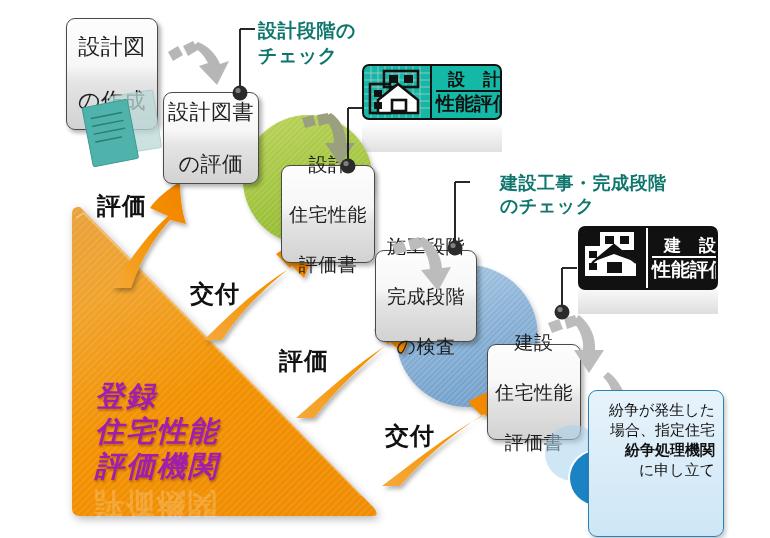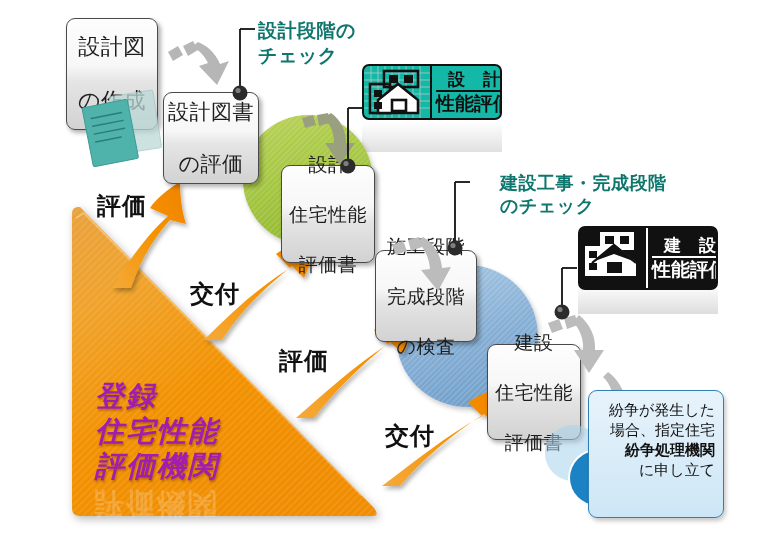--- a/index.html
+++ b/index.html
@@ -475,20 +475,20 @@
       <path d="M619 462 l22 -8 l-15 18 Z" fill="#ffffff"></path>
       <path d="M620 464 l18 -6 l-12 14 Z" fill="#1b82c4"></path>
       <g stroke="#ffffff" stroke-width="2.6" stroke-linecap="round">
         <line x1="604" y1="454" x2="614" y2="444"></line>
         <line x1="617" y1="478" x2="632" y2="470"></line>
         <line x1="612" y1="495" x2="624" y2="502"></line>
       </g>
     </g>
   </svg>
 
-  <div id="dispute-note" style="left:588px; top:390px; width:136px; height:128px; font-size:15px;">
+  <div id="dispute-note" style="left:588px; top:390px; width:136px; height:147px; font-size:15px;">
     <span class="ln">紛争が発生した</span>
     <span class="ln">場合、指定住宅</span>
     <span class="ln em">紛争処理機関</span>
     <span class="ln">に申し立て</span>
   </div>
 
 </div>
 
 </body></html>

